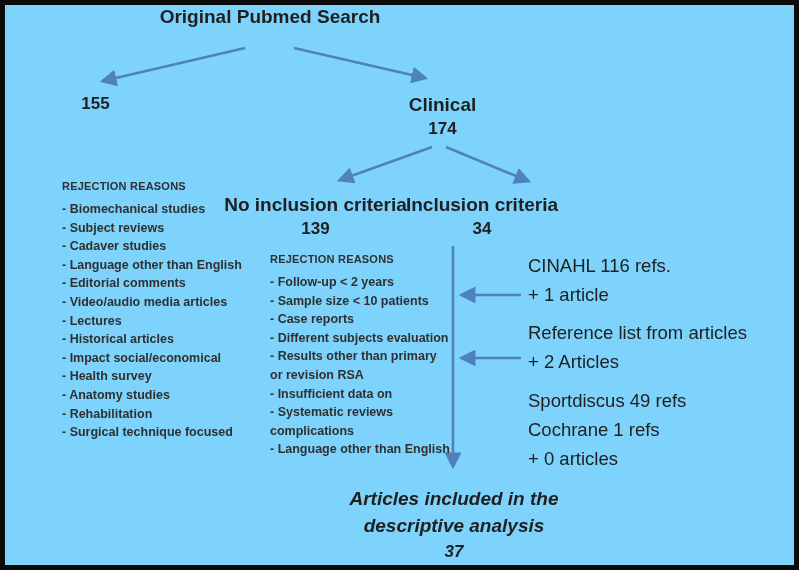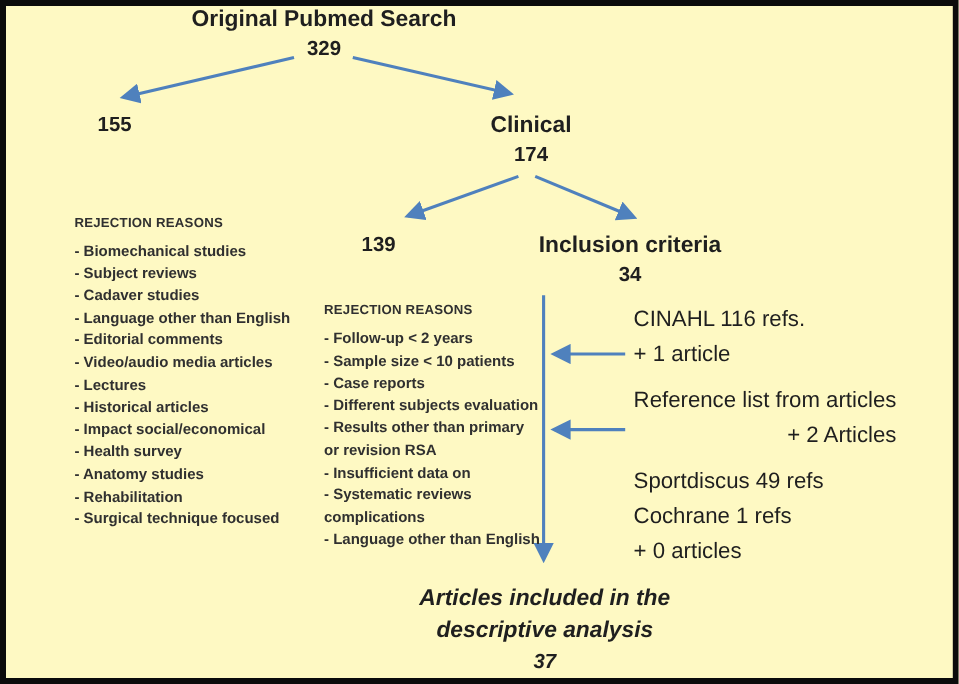--- a/index.html
+++ b/index.html
@@ -72,56 +72,56 @@
   .annot-line {
     font-size: 18.5px;
     font-weight: normal;
     line-height: 29px;
     white-space: nowrap;
   }
 </style>
 </head>
 <body>
 
-<div class="frame" style="background: #fef9c3; color: rgb(31, 31, 31);">
+<div class="frame" style="background: #7dd3fc; color: rgb(31, 31, 31);">
 
   <svg class="arrows" viewBox="0 0 799 570">
     <defs>
       <marker id="ah" viewBox="0 0 10 10" refX="8" refY="5" markerWidth="6.5" markerHeight="6.5" markerUnits="strokeWidth" orient="auto-start-reverse">
         <path class="arrow-head-shape" d="M0,0 L10,5 L0,10 z" fill="#4f81bd"></path>
       </marker>
     </defs>
     <path class="arrow-line" d="M245,48 L103,81" fill="none" stroke="#4f81bd" stroke-width="2.6" marker-end="url(#ah)"></path>
     <path class="arrow-line" d="M294,48 L425,78" fill="none" stroke="#4f81bd" stroke-width="2.6" marker-end="url(#ah)"></path>
     <path class="arrow-line" d="M432,147 L340,180" fill="none" stroke="#4f81bd" stroke-width="2.6" marker-end="url(#ah)"></path>
     <path class="arrow-line" d="M446,147 L528,181" fill="none" stroke="#4f81bd" stroke-width="2.6" marker-end="url(#ah)"></path>
     <path class="arrow-line" d="M453,246 L453,466" fill="none" stroke="#4f81bd" stroke-width="2.6" marker-end="url(#ah)"></path>
     <path class="arrow-line" d="M521,295 L462,295" fill="none" stroke="#4f81bd" stroke-width="2.6" marker-end="url(#ah)"></path>
     <path class="arrow-line" d="M521,358 L462,358" fill="none" stroke="#4f81bd" stroke-width="2.6" marker-end="url(#ah)"></path>
   </svg>
 
   <div class="node" style="left:150px; top:4px; width:240px;">
     <div class="label">Original Pubmed Search</div>
-    <div class="count">329</div>
   </div>
 
   <div class="node" style="left:18px; top:92px; width:155px;">
     <div class="count">155</div>
   </div>
 
   <div class="node" style="left:365px; top:92px; width:155px;">
     <div class="label">Clinical</div>
     <div class="count">174</div>
   </div>
 
   <div class="node" style="left:208px; top:192px; width:215px;">
+    <div class="label">No inclusion criteria</div>
     <div class="count">139</div>
   </div>
 
-  <div class="node" style="left:444px; top:192px; width:162px;">
+  <div class="node" style="left:401px; top:192px; width:162px;">
     <div class="label">Inclusion criteria</div>
     <div class="count">34</div>
   </div>
 
   <div class="list" style="left: 14px; top: 179px; color: rgb(48, 48, 48);">
     <div class="list-header">REJECTION REASONS</div>
     <div class="list-item">- Biomechanical studies</div>
     <div class="list-item">- Subject reviews</div>
     <div class="list-item">- Cadaver studies</div>
     <div class="list-item">- Language other than English</div>
@@ -148,21 +148,21 @@
     <div class="list-item">- Systematic reviews</div>
     <div class="list-item">complications</div>
     <div class="list-item">- Language other than English</div>
   </div>
 
   <div class="annot" style="top:251px;">
     <div class="annot-line">CINAHL 116 refs.</div>
     <div class="annot-line">+ 1 article</div>
   </div>
 
-  <div class="annot" style="top:318px;text-align:right;">
+  <div class="annot" style="top:318px;">
     <div class="annot-line">Reference list from articles</div>
     <div class="annot-line">+ 2 Articles</div>
   </div>
 
   <div class="annot" style="top:386px;">
     <div class="annot-line">Sportdiscus 49 refs</div>
     <div class="annot-line">Cochrane 1 refs</div>
     <div class="annot-line">+ 0 articles</div>
   </div>
 

